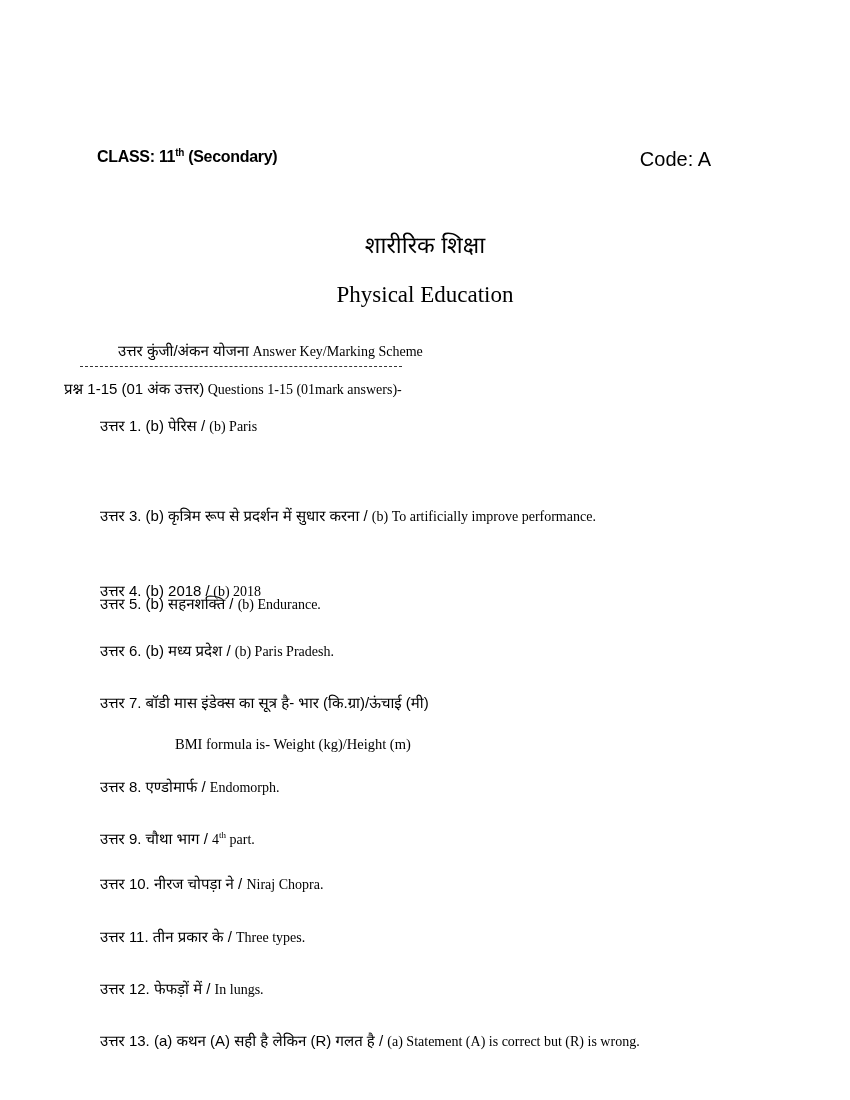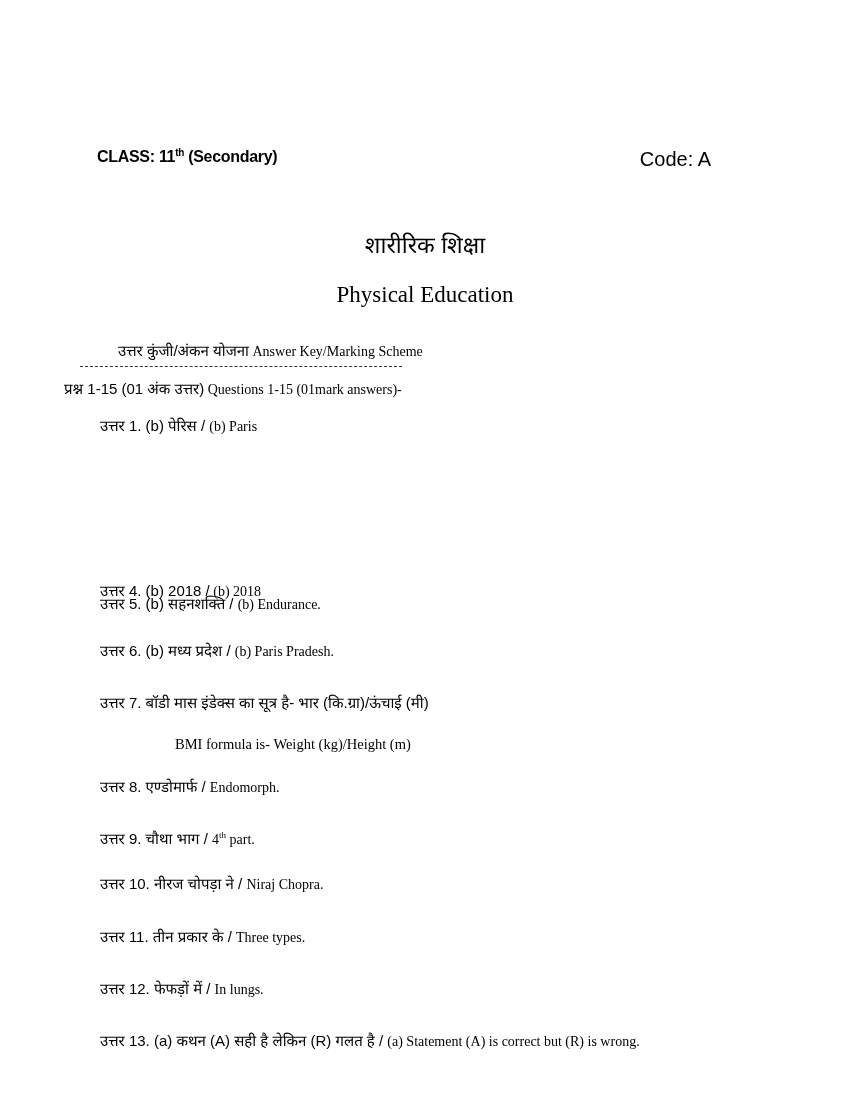--- a/index.html
+++ b/index.html
@@ -37,20 +37,21 @@
   <div class="title-en serif">Physical Education</div>
 
   <div class="line sub-heading sans"><span>उत्तर कुंजी/अंकन योजना</span><span class="en"> Answer Key/Marking Scheme</span></div>
   <div class="dash-line"></div>
 
   <div class="line section-heading sans"><span>प्रश्न </span><span class="bold">1-15 (01 अंक उत्तर)</span><span class="en"> Questions 1-15 (01mark answers)-</span></div>
 
   <div class="line answer sans" style="top:415px"><span>उत्तर </span><span class="bold">1. (b)</span><span> पेरिस / </span><span class="en"> (b) Paris</span></div>
 
 
+  <div class="line answer sans" style="top:505px"><span>उत्तर </span><span class="bold">3. (b)</span><span> कृत्रिम रूप से प्रदर्शन में सुधार करना / </span><span class="en">(b) To artificially improve performance.</span></div>
 
   <div class="line answer sans" style="top:580px"><span>उत्तर </span><span class="bold">4. (b) 2018 /</span><span class="en"> (b) 2018</span></div>
 
   <div class="line answer sans" style="top:593px"><span>उत्तर </span><span class="bold">5. (b)</span><span> सहनशक्ति / </span><span class="en">(b) Endurance.</span></div>
 
   <div class="line answer sans" style="top:640px"><span>उत्तर </span><span class="bold">6. (b)</span><span> मध्य प्रदेश / </span><span class="en">(b) Paris Pradesh.</span></div>
 
   <div class="line answer sans" style="top:692px"><span>उत्तर </span><span>7.</span><span> बॉडी मास इंडेक्स का सूत्र है- भार (कि.ग्रा)/ऊंचाई (मी)</span></div>
 
   <div class="line bmi serif">BMI formula is- Weight (kg)/Height (m)</div>

